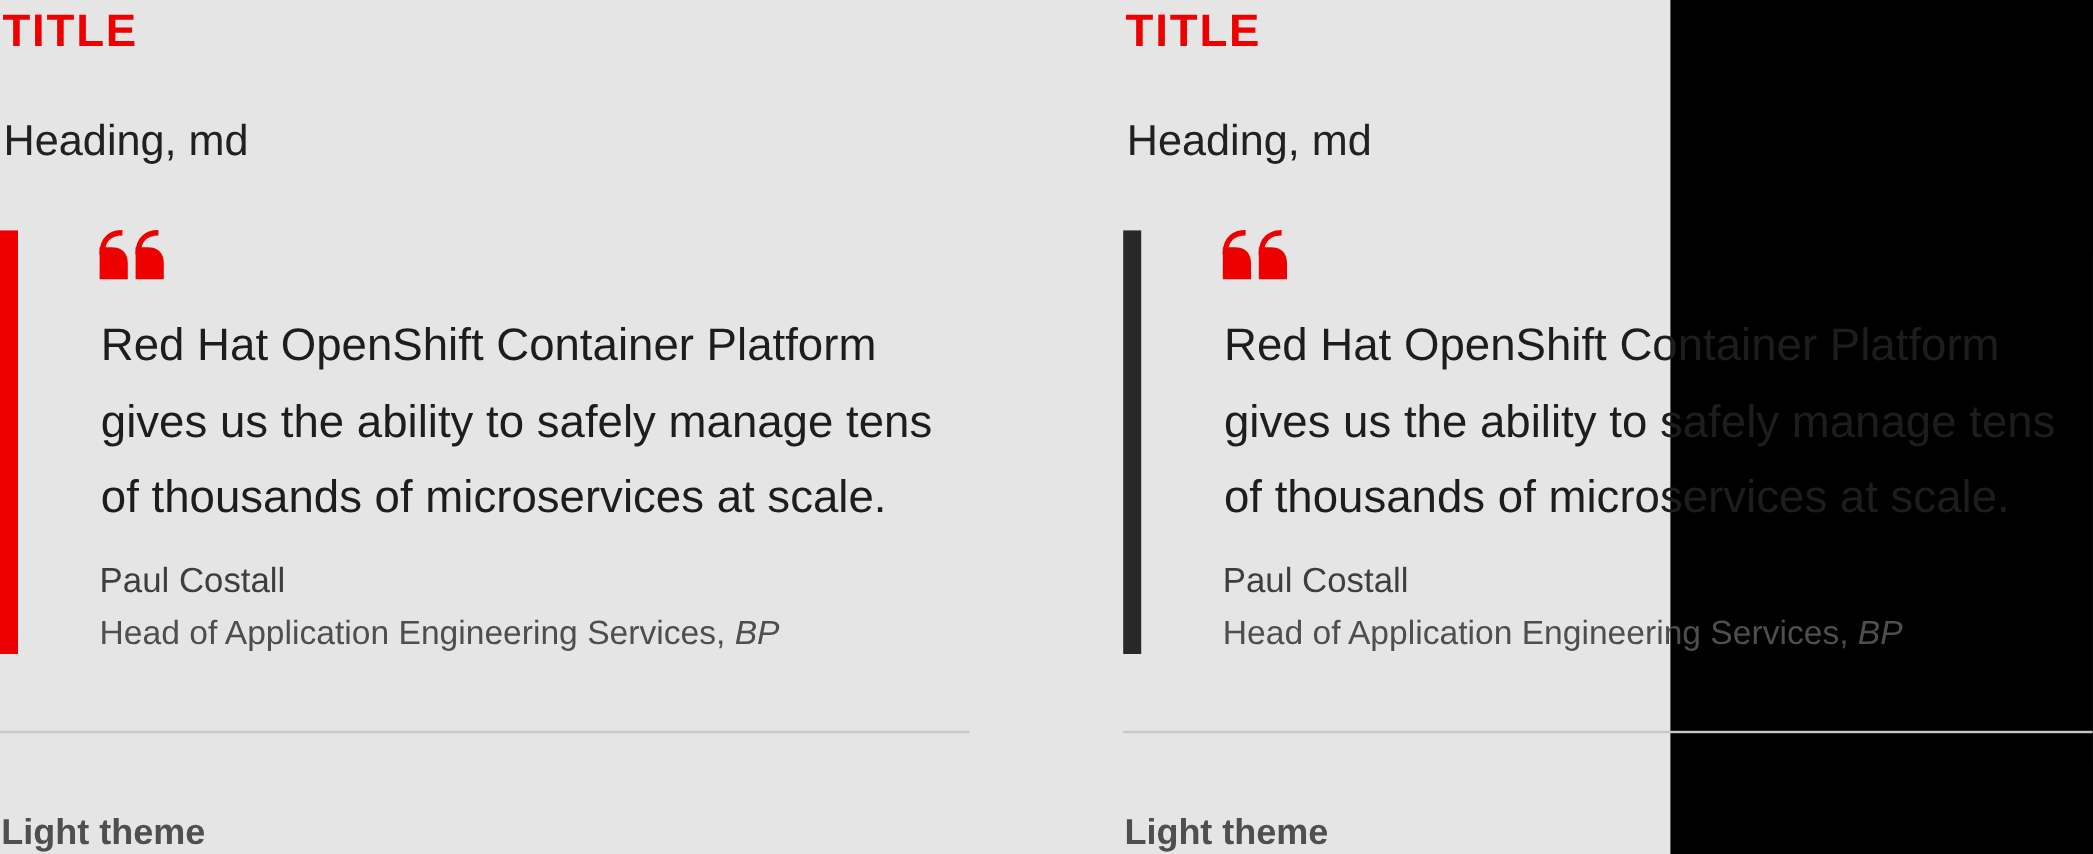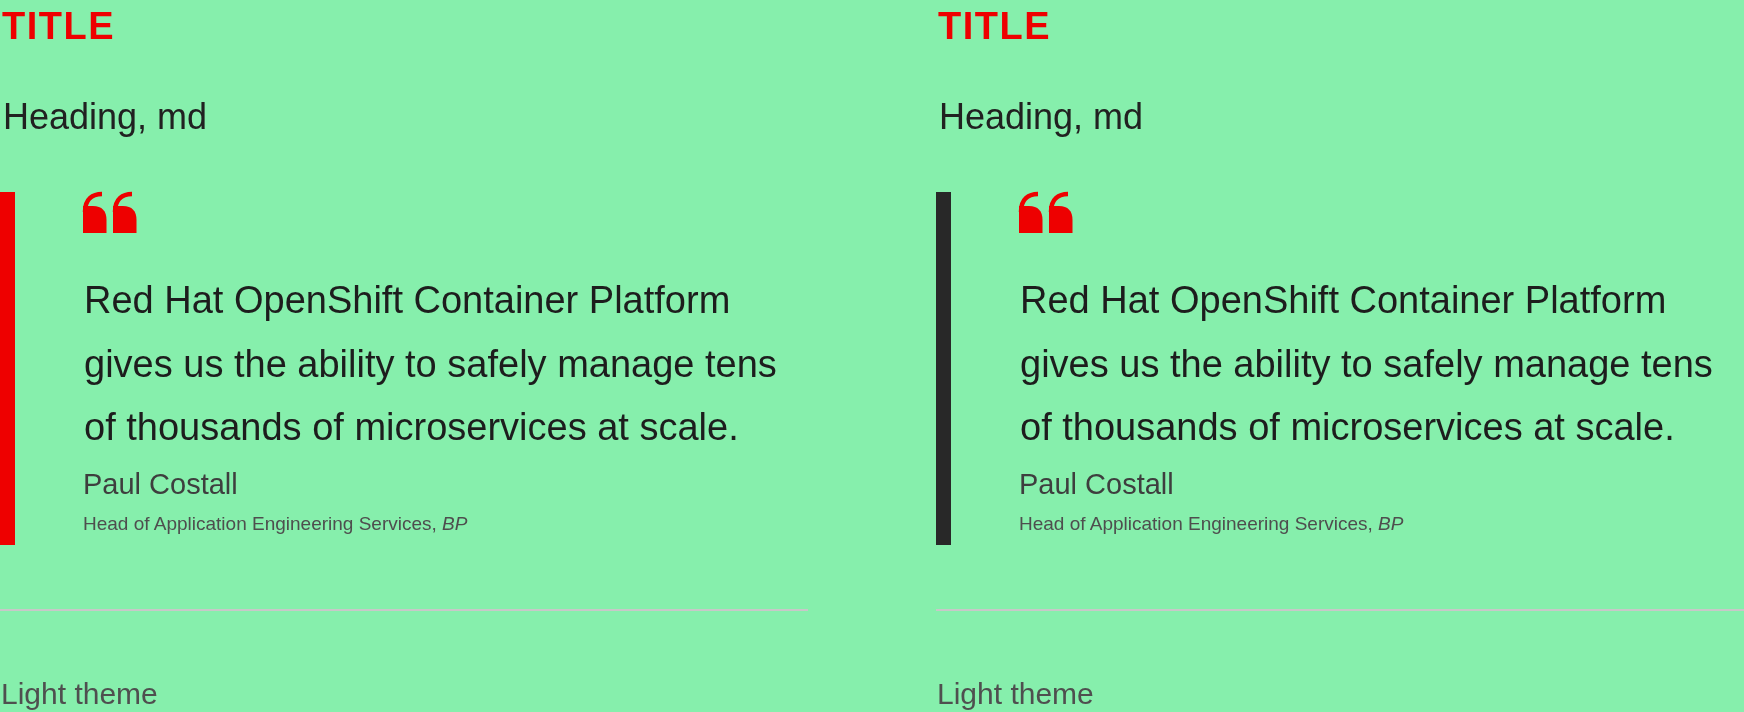--- a/index.html
+++ b/index.html
@@ -6,23 +6,23 @@
     margin: 0;
     padding: 0;
     background: #000000;
     width: 1744px;
     height: 712px;
     overflow: hidden;
     font-family: "Liberation Sans", "DejaVu Sans", sans-serif;
   }
   .canvas {
     position: relative;
-    width: 1744px;
+    width: 1392px;
     height: 712px;
-    background: #86efac;
+    background: #e5e5e5;
   }
   .panel {
     position: absolute;
     top: 0;
     width: 808px;
     height: 712px;
   }
   .panel.left  { left: 0; }
   .panel.right { left: 936px; }
 
@@ -55,41 +55,41 @@
   .quote-icon {
     position: absolute;
     left: 82px;
     top: 191px;
     width: 56px;
     height: 42px;
   }
   .quote-text {
     position: absolute;
     left: 84px;
-    top: 269px;
+    top: 257px;
     width: 724px;
     font-size: 38px;
     line-height: 63.5px;
     font-weight: 400;
     color: #1d1d1d;
   }
   .attribution-name {
     position: absolute;
     left: 83px;
     top: 470px;
     font-size: 29px;
     line-height: 1;
     font-weight: 400;
     color: #3e3e3e;
   }
   .attribution-role {
     position: absolute;
     left: 83px;
     top: 514px;
-    font-size: 19px;
+    font-size: 28px;
     line-height: 1;
     font-weight: 400;
     color: #4e4e4e;
   }
   .attribution-role .org {
     font-style: italic;
   }
   .divider {
     position: absolute;
     left: 0;
@@ -97,21 +97,21 @@
     width: 808px;
     height: 2px;
     background: #c8c8c8;
   }
   .theme-label {
     position: absolute;
     left: 1px;
     top: 679px;
     font-size: 30px;
     line-height: 1;
-    font-weight: 400;
+    font-weight: 700;
     color: #4f4f4f;
   }
 </style>
 </head>
 <body>
 
 <div class="canvas">
 
   <div class="panel left">
     <div class="kicker">TITLE</div>

